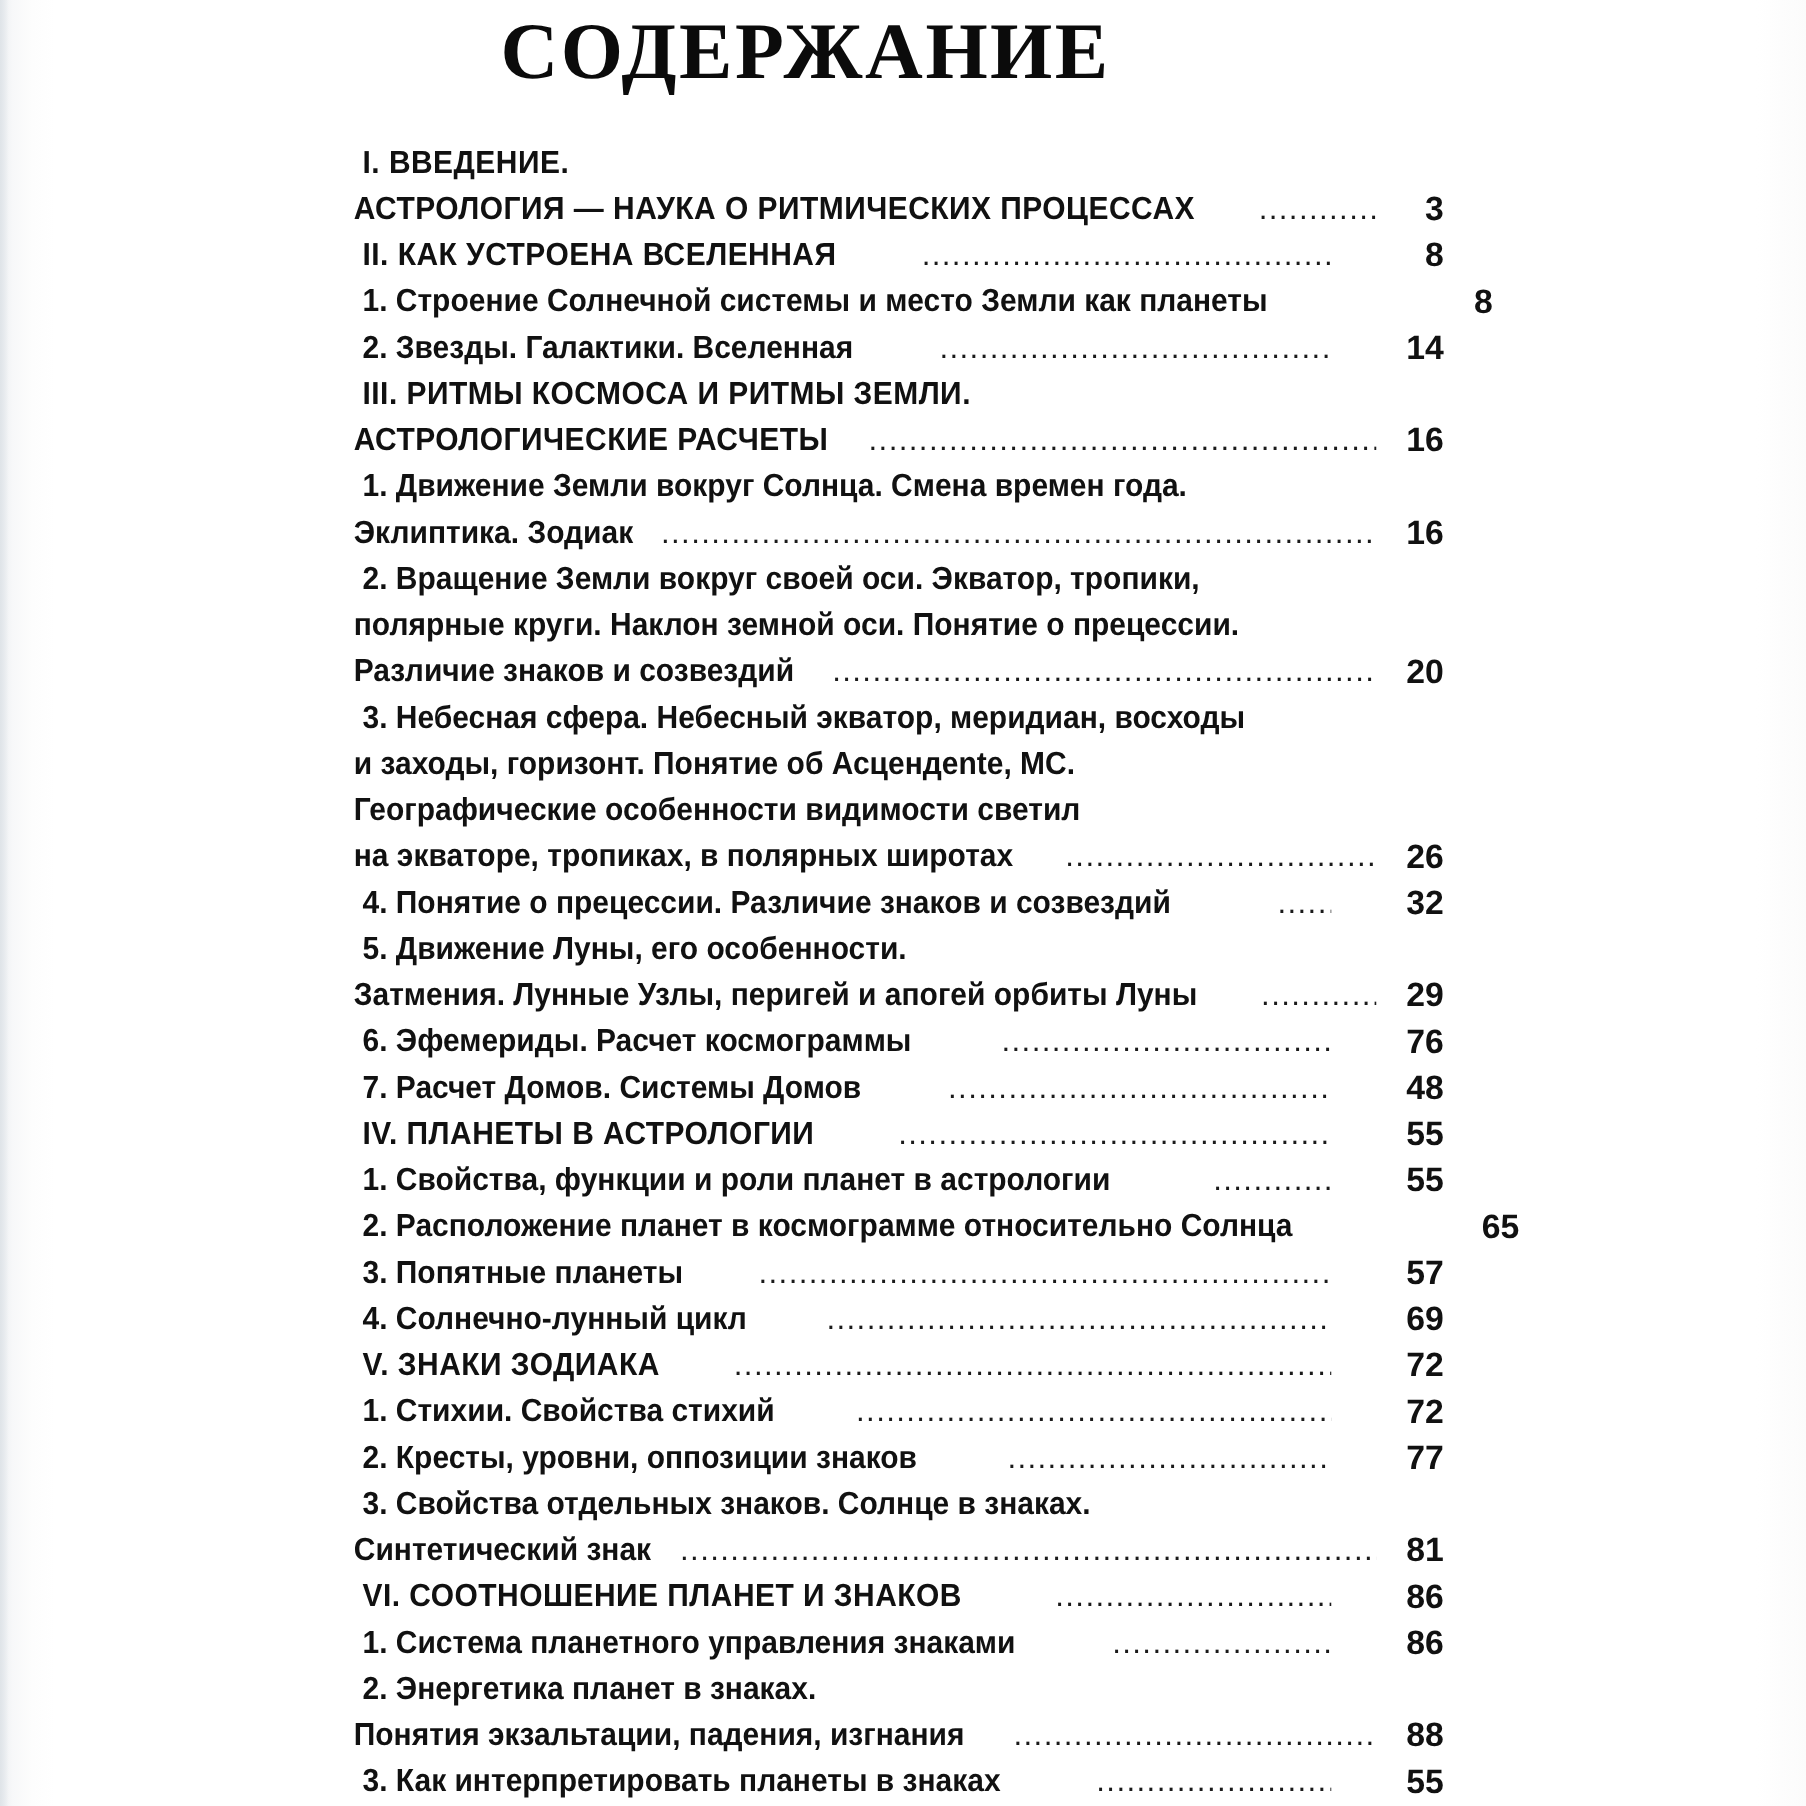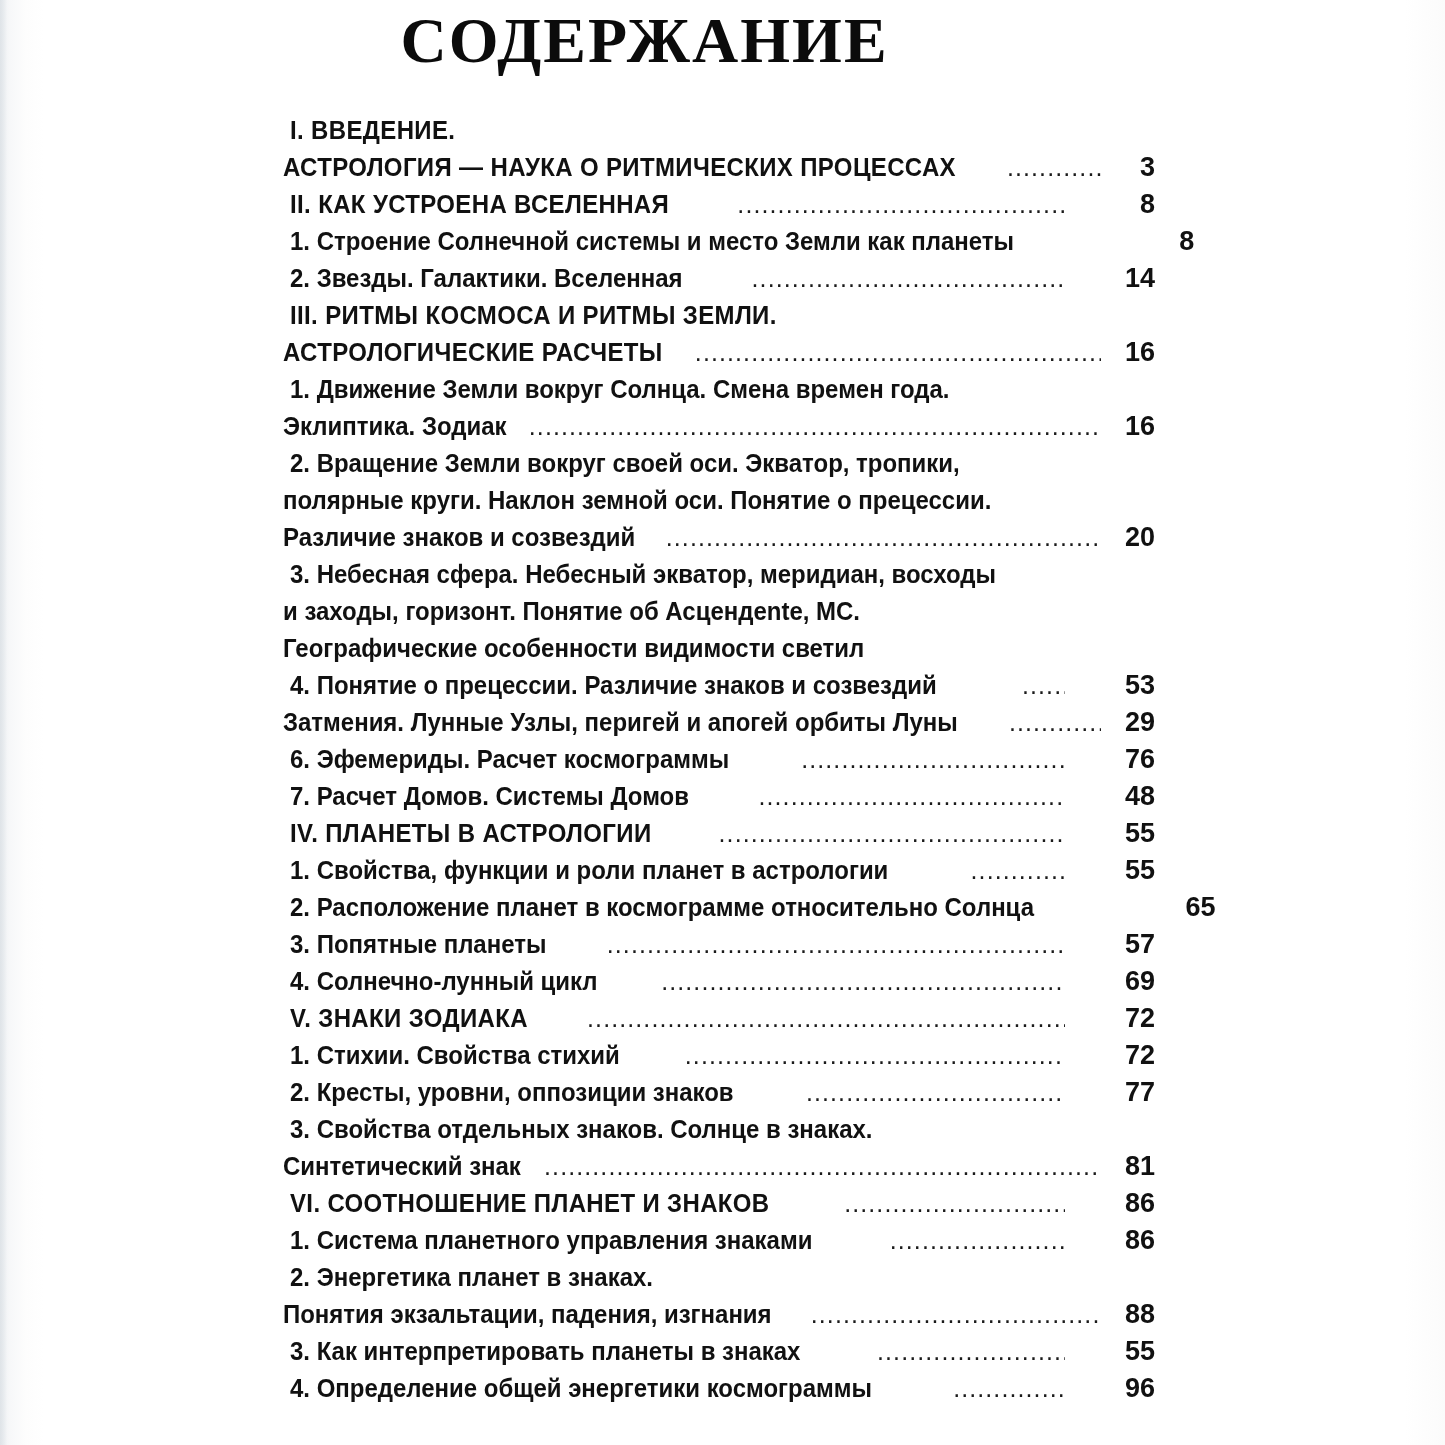--- a/index.html
+++ b/index.html
@@ -194,24 +194,34 @@
       <div class="row cont">
         <span class="label">и заходы, горизонт. Понятие об Асцендente, МС.</span>
         <span class="leader empty"></span>
         <span class="page blank"></span>
       </div>
       <div class="row cont">
         <span class="label">Географические особенности видимости светил</span>
         <span class="leader empty"></span>
         <span class="page blank"></span>
       </div>
+      <div class="row cont">
+        <span class="label">на экваторе, тропиках, в полярных широтах</span>
+        <span class="leader"></span>
+        <span class="page">26</span>
+      </div>
       <div class="row lead">
         <span class="label">4. Понятие о прецессии. Различие знаков и созвездий</span>
         <span class="leader"></span>
-        <span class="page">53</span>
+        <span class="page">32</span>
+      </div>
+      <div class="row lead">
+        <span class="label">5. Движение Луны, его особенности.</span>
+        <span class="leader empty"></span>
+        <span class="page blank"></span>
       </div>
       <div class="row cont">
         <span class="label">Затмения. Лунные Узлы, перигей и апогей орбиты Луны</span>
         <span class="leader"></span>
         <span class="page">29</span>
       </div>
       <div class="row lead">
         <span class="label">6. Эфемериды. Расчет космограммы</span>
         <span class="leader"></span>
         <span class="page">76</span>

